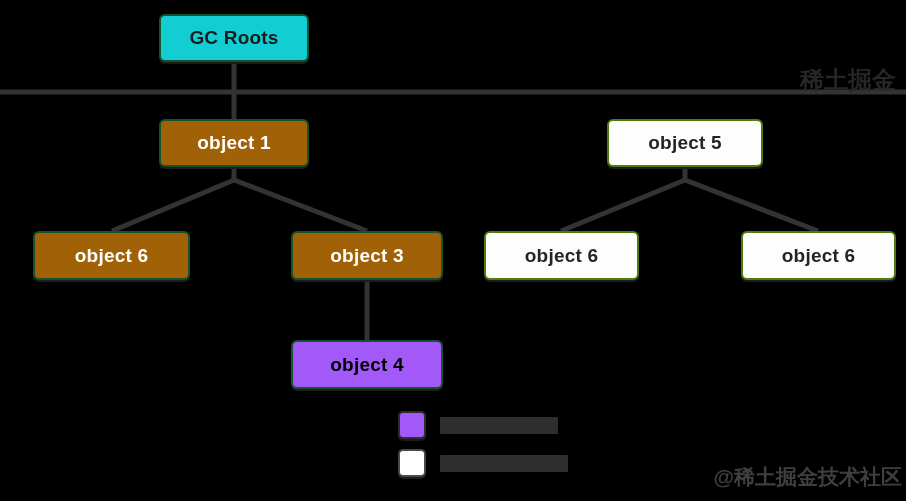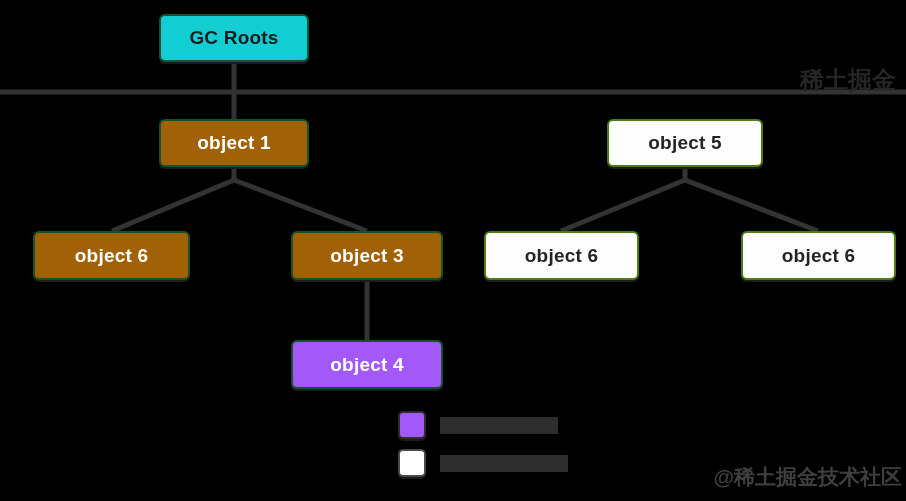--- a/index.html
+++ b/index.html
@@ -50,21 +50,21 @@
   }
 
   .node.purple {
     background: #a16207;
     color: #ffffff;
     text-align: center;
   }
 
   .node.purple-dark-text {
     background: #a259f7;
-    color: #ffffff;
+    color: #000000;
   }
 
   .node.white {
     background: #fdfdfd;
     color: #242424;
     border: 2px solid #4d7c0f;
   }
 
   
   #legend {

